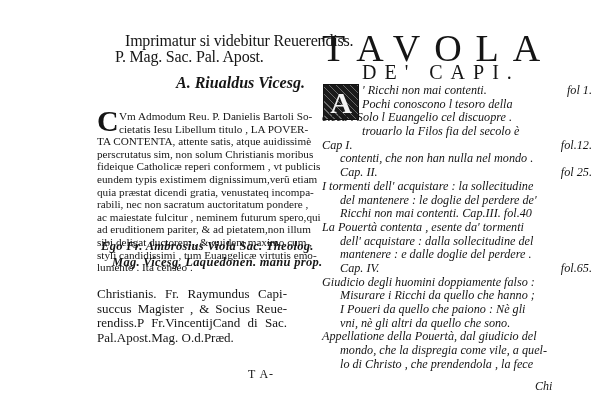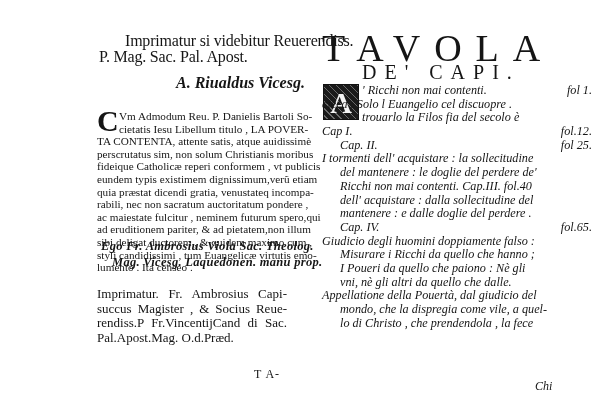--- a/index.html
+++ b/index.html
@@ -7,32 +7,32 @@
     width:602px; height:400px; background:#ffffff; position:relative; overflow:hidden;
     font-family:"Liberation Serif","DejaVu Serif",serif; color:#151515;
   }
   .page { position:absolute; top:0; height:400px; }
   .left { left:0; width:300px; }
   .right { left:300px; width:302px; }
   .abs { position:absolute; white-space:nowrap; }
 
   
   .imp1 { left:105px; top:32px; font-size:16px; letter-spacing:-0.2px;margin-left:20px; }
-  .imp2 { left:99px; top:48px; font-size:16px; letter-spacing:-0.2px; }
+  .imp2 { left:115px; top:48px; font-size:16px; letter-spacing:-0.2px; }
   .sig1 { left:176px; top:74px; font-size:16px; font-style:italic; font-weight:bold; }
   .body-block { position:absolute; left:97px; top:110px; width:200px; font-size:11.2px; line-height:12.6px; }
   .body-block .ln { display:block; white-space:nowrap; text-align:justify; text-align-last:justify; }
   .dropc { position:absolute; left:97px; top:108px; font-size:30px; line-height:26px; font-weight:bold; }
   .indent { padding-left:22px; }
   .ego1 { left:101px; top:239px; font-size:12.5px; font-style:italic; font-weight:bold; letter-spacing:0.3px; }
   .ego2 { left:112px; top:255px; font-size:12.5px; font-style:italic; font-weight:bold; letter-spacing:0.3px; }
   .imp-block { position:absolute; left:97px; top:287px; width:190px; font-size:13px; line-height:14.5px; }
   .imp-block .ln { display:block; white-space:nowrap; text-align:justify; text-align-last:justify; }
   .imp-block .ln.last { text-align-last:left; }
-  .catch-left { left:254px; top:367px; font-size:12px; letter-spacing:1px; }
+  .catch-left { left:248px; top:367px; font-size:12px; letter-spacing:1px; }
 
   
   .title { left:322px; top:26px; font-size:38px; letter-spacing:14px; font-weight:normal; }
   .subtitle { left:362px; top:61px; font-size:20px; letter-spacing:8px; }
   .ornament {
     position:absolute; left:323px; top:84px; width:34px; height:34px;
     background:repeating-linear-gradient(45deg,#1a1a1a 0 2px,#6a6a6a 2px 3px,#1a1a1a 3px 5px);
     border:1px solid #111;
   }
   .ornament span {
@@ -69,51 +69,54 @@
   <span class="ln">ad eruditionem pariter, &amp; ad pietatem,non illum</span>
   <span class="ln">sibi deligat ductorem , &amp; quidem maximo cum ,</span>
   <span class="ln">styli candidissimi , tum Euangelicæ virtutis emo-</span>
   <span class="ln" style="text-align-last:left">lumento . Ita censeo .</span>
 </div>
 
 <div class="abs ego1">Ego Fr. Ambrosius Viola Sac. Theolog.</div>
 <div class="abs ego2">Mag. Vicesg. Laquedonen. manu prop.</div>
 
 <div class="imp-block">
-  <span class="ln">Imprimatur. Fr. Ambrosius Capi-</span>
+  <span class="ln">Christianis. Fr. Raymundus Capi-</span>
   <span class="ln">succus Magister , &amp; Socius Reue-</span>
   <span class="ln">rendiss.P Fr.VincentijCand di Sac.</span>
   <span class="ln last">Pal.Apost.Mag. O.d.Præd.</span>
 </div>
 
 <div class="abs catch-left">T A-</div>
 
 <div class="page right"></div>
 
 <div class="abs title">TAVOLA</div>
 <div class="abs subtitle">DE' CAPI.</div>
 
 <div class="ornament">
   <span>A</span>
 </div>
 
 <div class="toc" id="toc">
     <span class="ln i1" style="padding-left: 40px;"><span>' Ricchi non mai contenti.</span><span class="r">fol 1.</span></span>
+    <span class="ln i1" style="padding-left: 40px;"><span>Pochi conoscono l tesoro della</span><span class="r"></span></span>
     <span class="ln i0"><span>cieca . Solo l Euangelio cel discuopre .</span><span class="r"></span></span>
     <span class="ln i1" style="padding-left: 40px;"><span>trouarlo la Filos fia del secolo è</span><span class="r"></span></span>
     <span class="ln i0"><span>Cap I.</span><span class="r">fol.12.</span></span>
+    <span class="ln i1"><span>contenti, che non han nulla nel mondo .</span><span class="r"></span></span>
     <span class="ln i1"><span>Cap. II.</span><span class="r">fol 25.</span></span>
     <span class="ln i0"><span>I tormenti dell' acquistare : la sollecitudine</span><span class="r"></span></span>
     <span class="ln i1"><span>del mantenere : le doglie del perdere de'</span><span class="r"></span></span>
     <span class="ln i1"><span>Ricchi non mai contenti. Cap.III. fol.40</span><span class="r"></span></span>
+    <span class="ln i0"><span>La Pouertà contenta , esente da' tormenti</span><span class="r"></span></span>
     <span class="ln i1"><span>dell' acquistare : dalla sollecitudine del</span><span class="r"></span></span>
     <span class="ln i1"><span>mantenere : e dalle doglie del perdere .</span><span class="r"></span></span>
     <span class="ln i1"><span>Cap. IV.</span><span class="r">fol.65.</span></span>
     <span class="ln i0"><span>Giudicio degli huomini doppiamente falso :</span><span class="r"></span></span>
     <span class="ln i1"><span>Misurare i Ricchi da quello che hanno ;</span><span class="r"></span></span>
     <span class="ln i1"><span>I Poueri da quello che paiono :  Nè gli</span><span class="r"></span></span>
-    <span class="ln i1"><span>vni, nè gli altri da quello che dalle.</span><span class="r"></span></span>
+    <span class="ln i1"><span>vni, nè gli altri da quello che sono.</span><span class="r"></span></span>
     <span class="ln i0"><span>Appellatione della Pouertà, dal giudicio del</span><span class="r"></span></span>
     <span class="ln i1"><span>mondo, che la dispregia come vile, a quel-</span><span class="r"></span></span>
     <span class="ln i1"><span>lo di Christo , che prendendola , la fece</span><span class="r"></span></span>
   </div>
 
 <div class="abs catch-right">Chi</div>
 
 </body></html>

